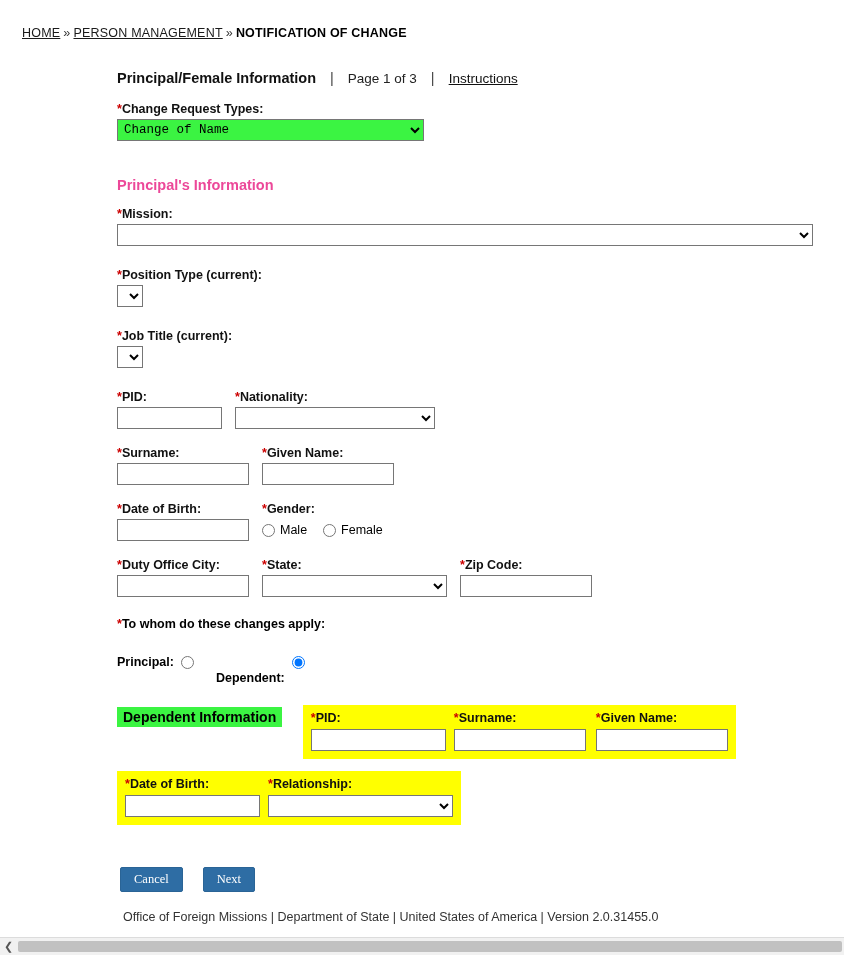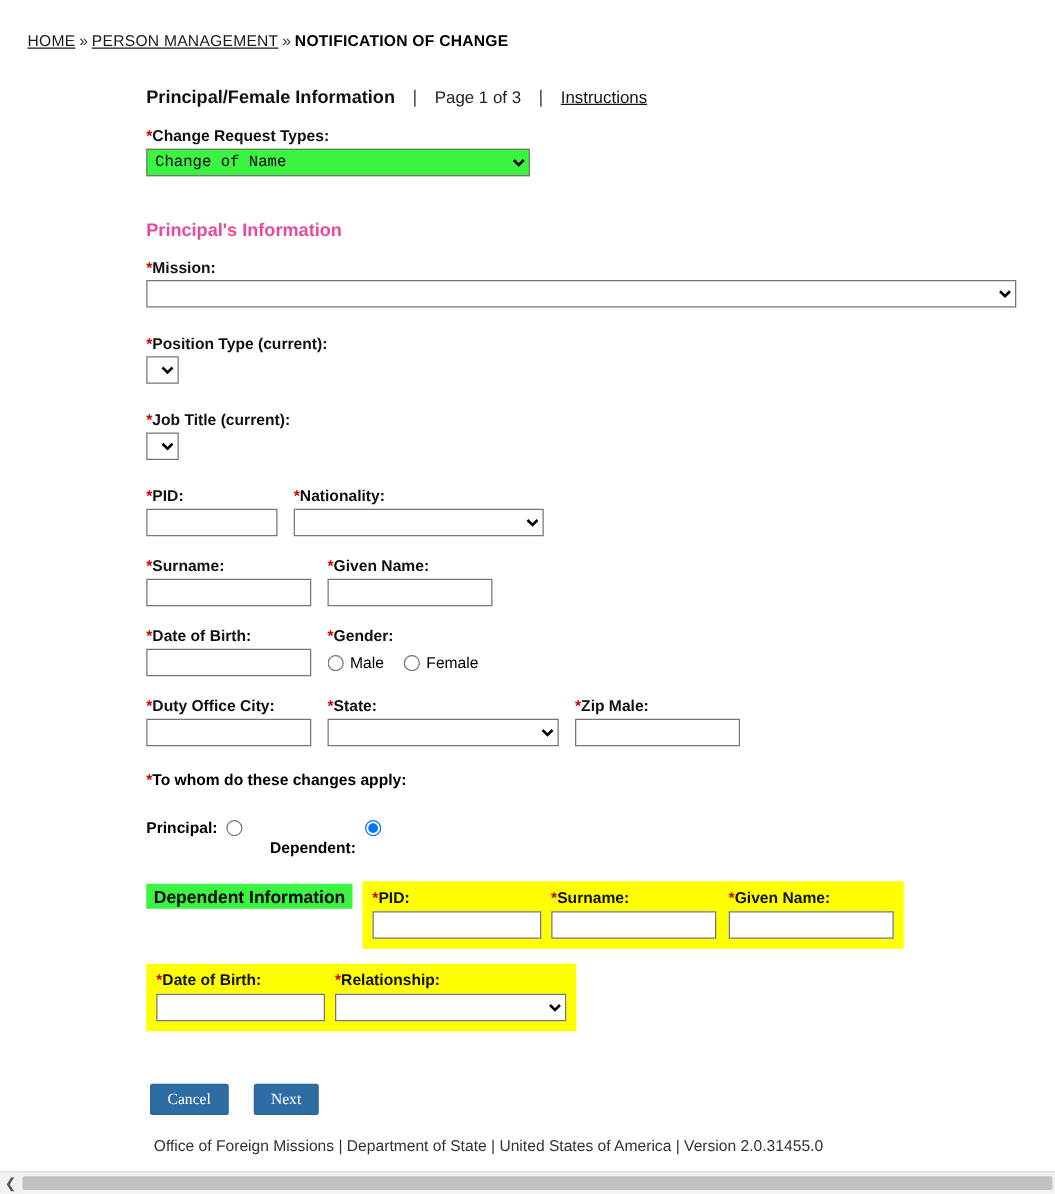--- a/index.html
+++ b/index.html
@@ -156,21 +156,21 @@
   }
   .apply-row input[type="radio"] { margin: 0 0 0 7px; }
   .apply-row .lbl2 { margin-left: 22px; margin-top: 32px; }
 
   .dep-header {
     display: inline-block;
     background: #3bf442;
     font-weight: bold;
     font-size: 14px;
     padding: 2px 6px;
-    margin: 22px 4px 12px 0;
+    margin: 22px 17px 12px 0;
   }
 
   .yellow-block {
     background: #ffff00;
     display: inline-block;
     padding: 6px 8px 8px 8px;
   }
   .yellow-block .field-label { margin-bottom: 4px; }
   .yb-row { display: flex; }
   .yb-col { display: flex; flex-direction: column; }
@@ -323,21 +323,21 @@
         <div class="field-label"><span class="req">*</span><span>Duty Office City:</span></div>
         <input type="text" class="inp-city" value="" style="">
       </div>
       <div class="col" style="width:198px;">
         <div class="field-label"><span class="req">*</span><span>State:</span></div>
         <select class="sel-state">
           <option></option>
         </select>
       </div>
       <div class="col">
-        <div class="field-label"><span class="req">*</span><span>Zip Male:</span></div>
+        <div class="field-label"><span class="req">*</span><span>Zip Code:</span></div>
         <input type="text" class="inp-zip" value="" style="">
       </div>
     </div>
 
     <div class="apply-label"><span class="req">*</span><span>To whom do these changes apply:</span></div>
     <div class="apply-row">
       <span>Principal:</span>
       <input type="radio" name="applyto" style="">
       <span class="lbl2">Dependent:</span>
       <input type="radio" name="applyto" checked="" style="">

